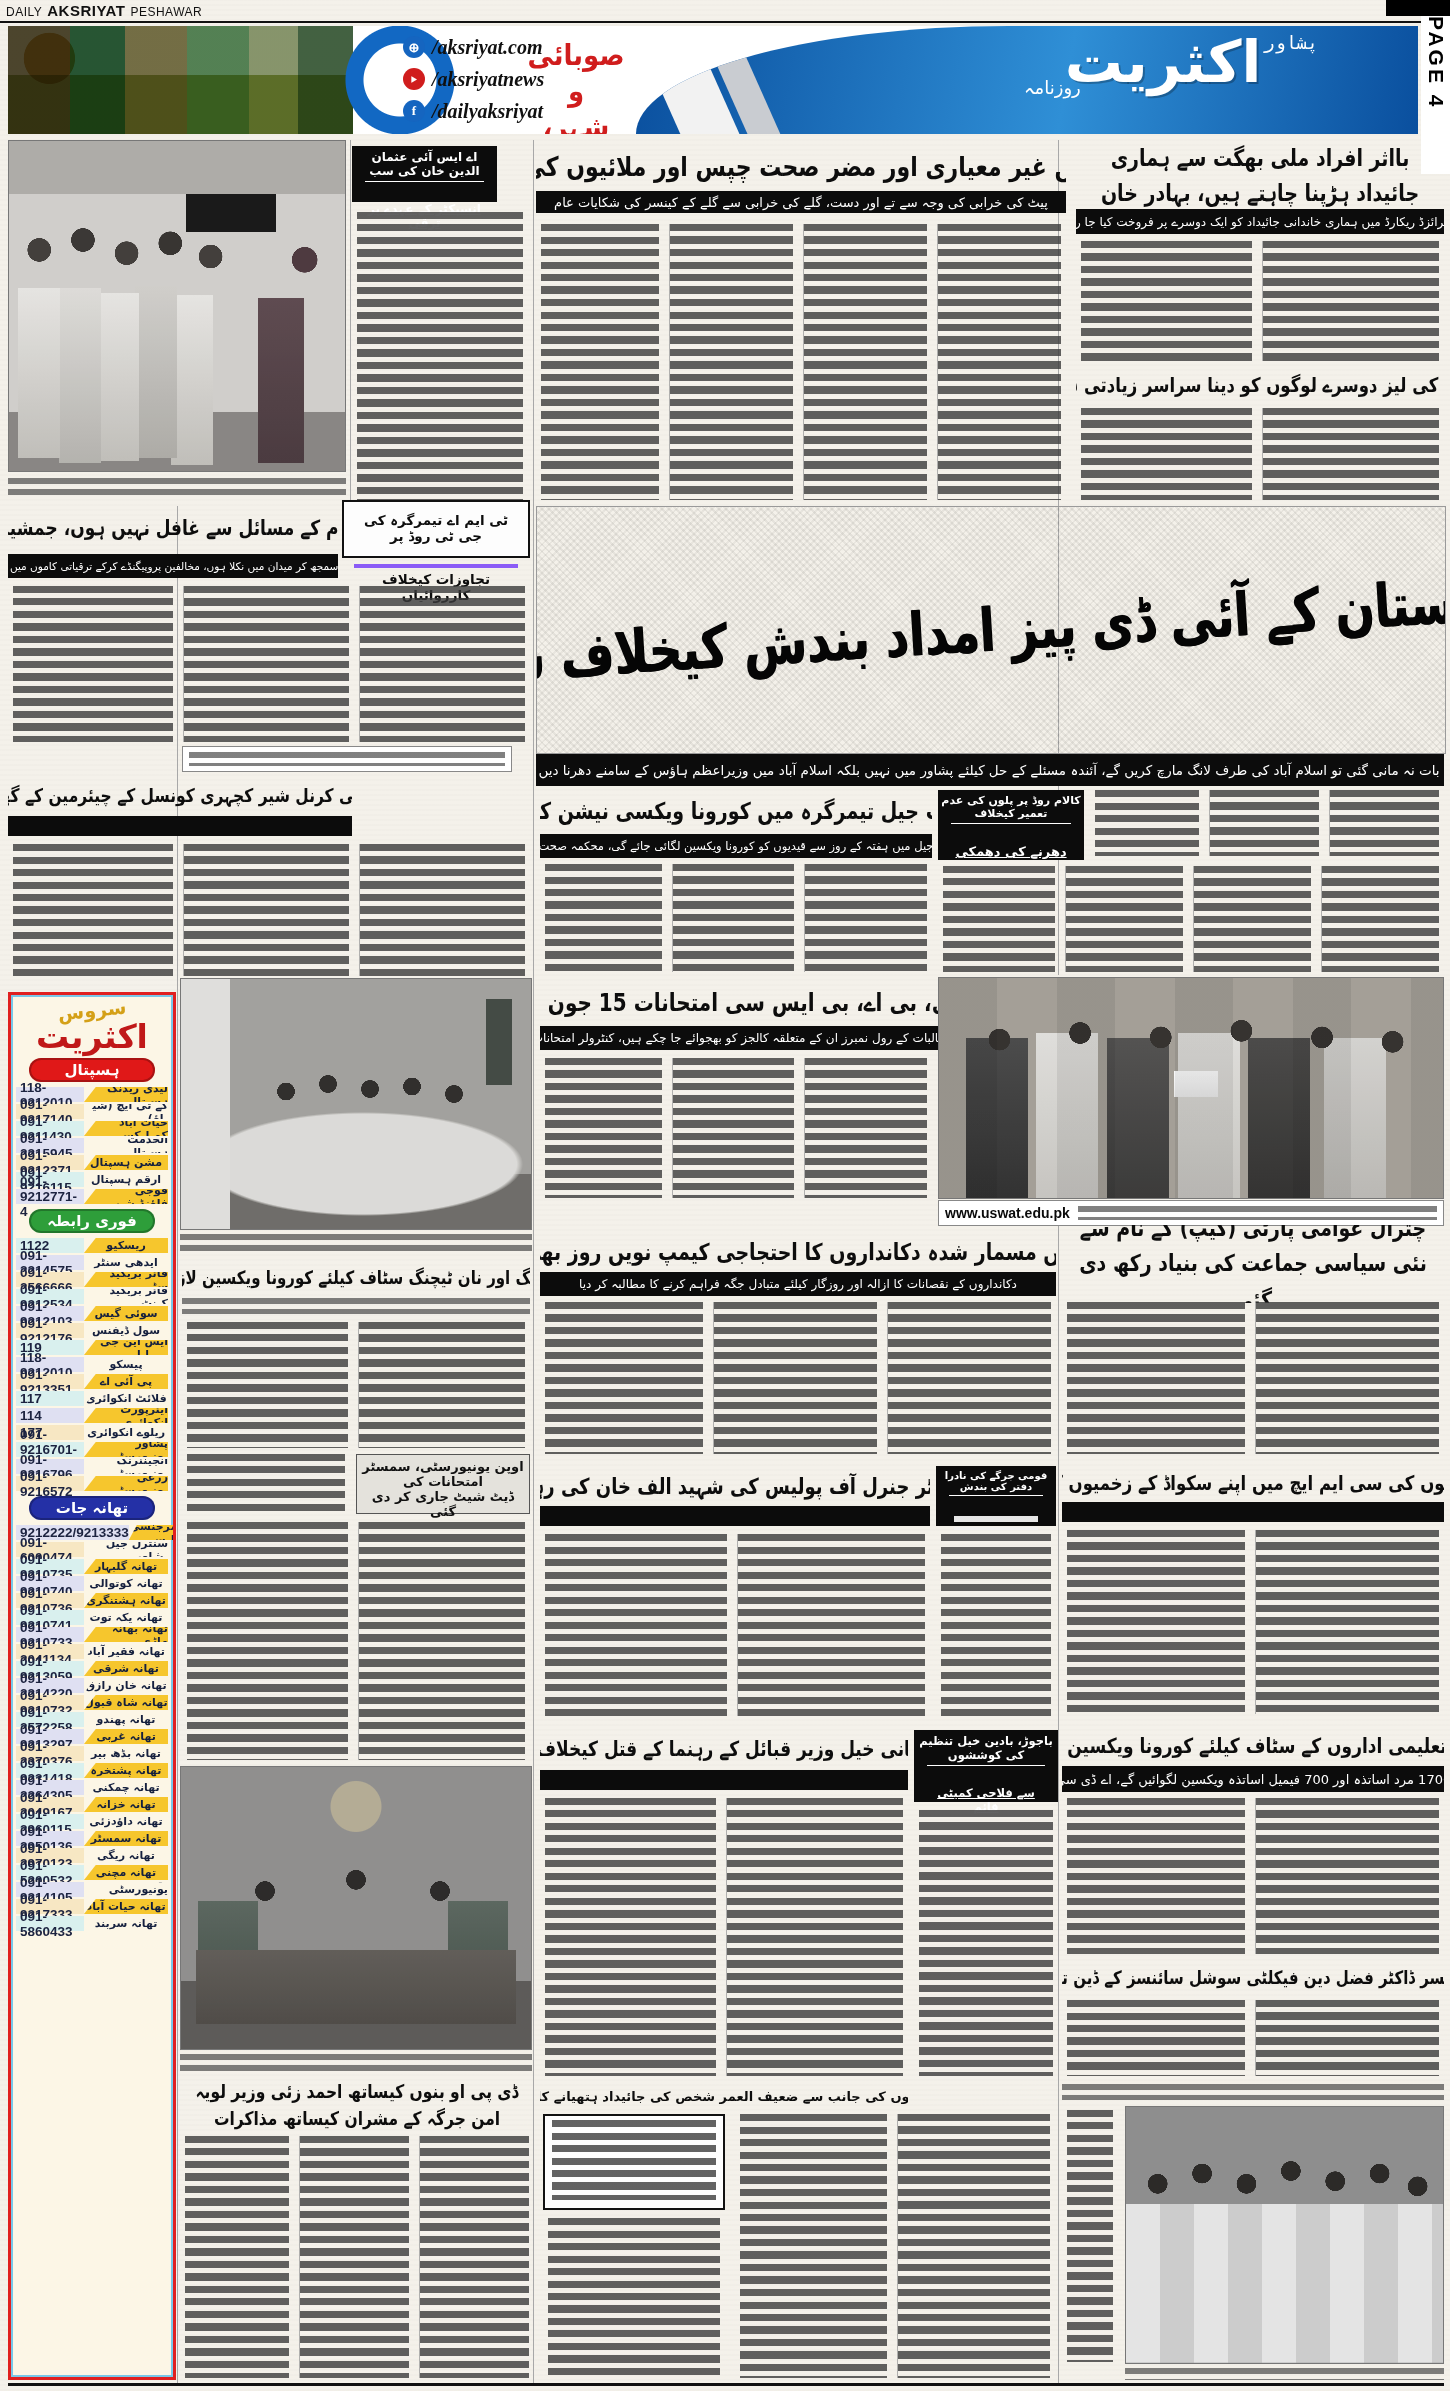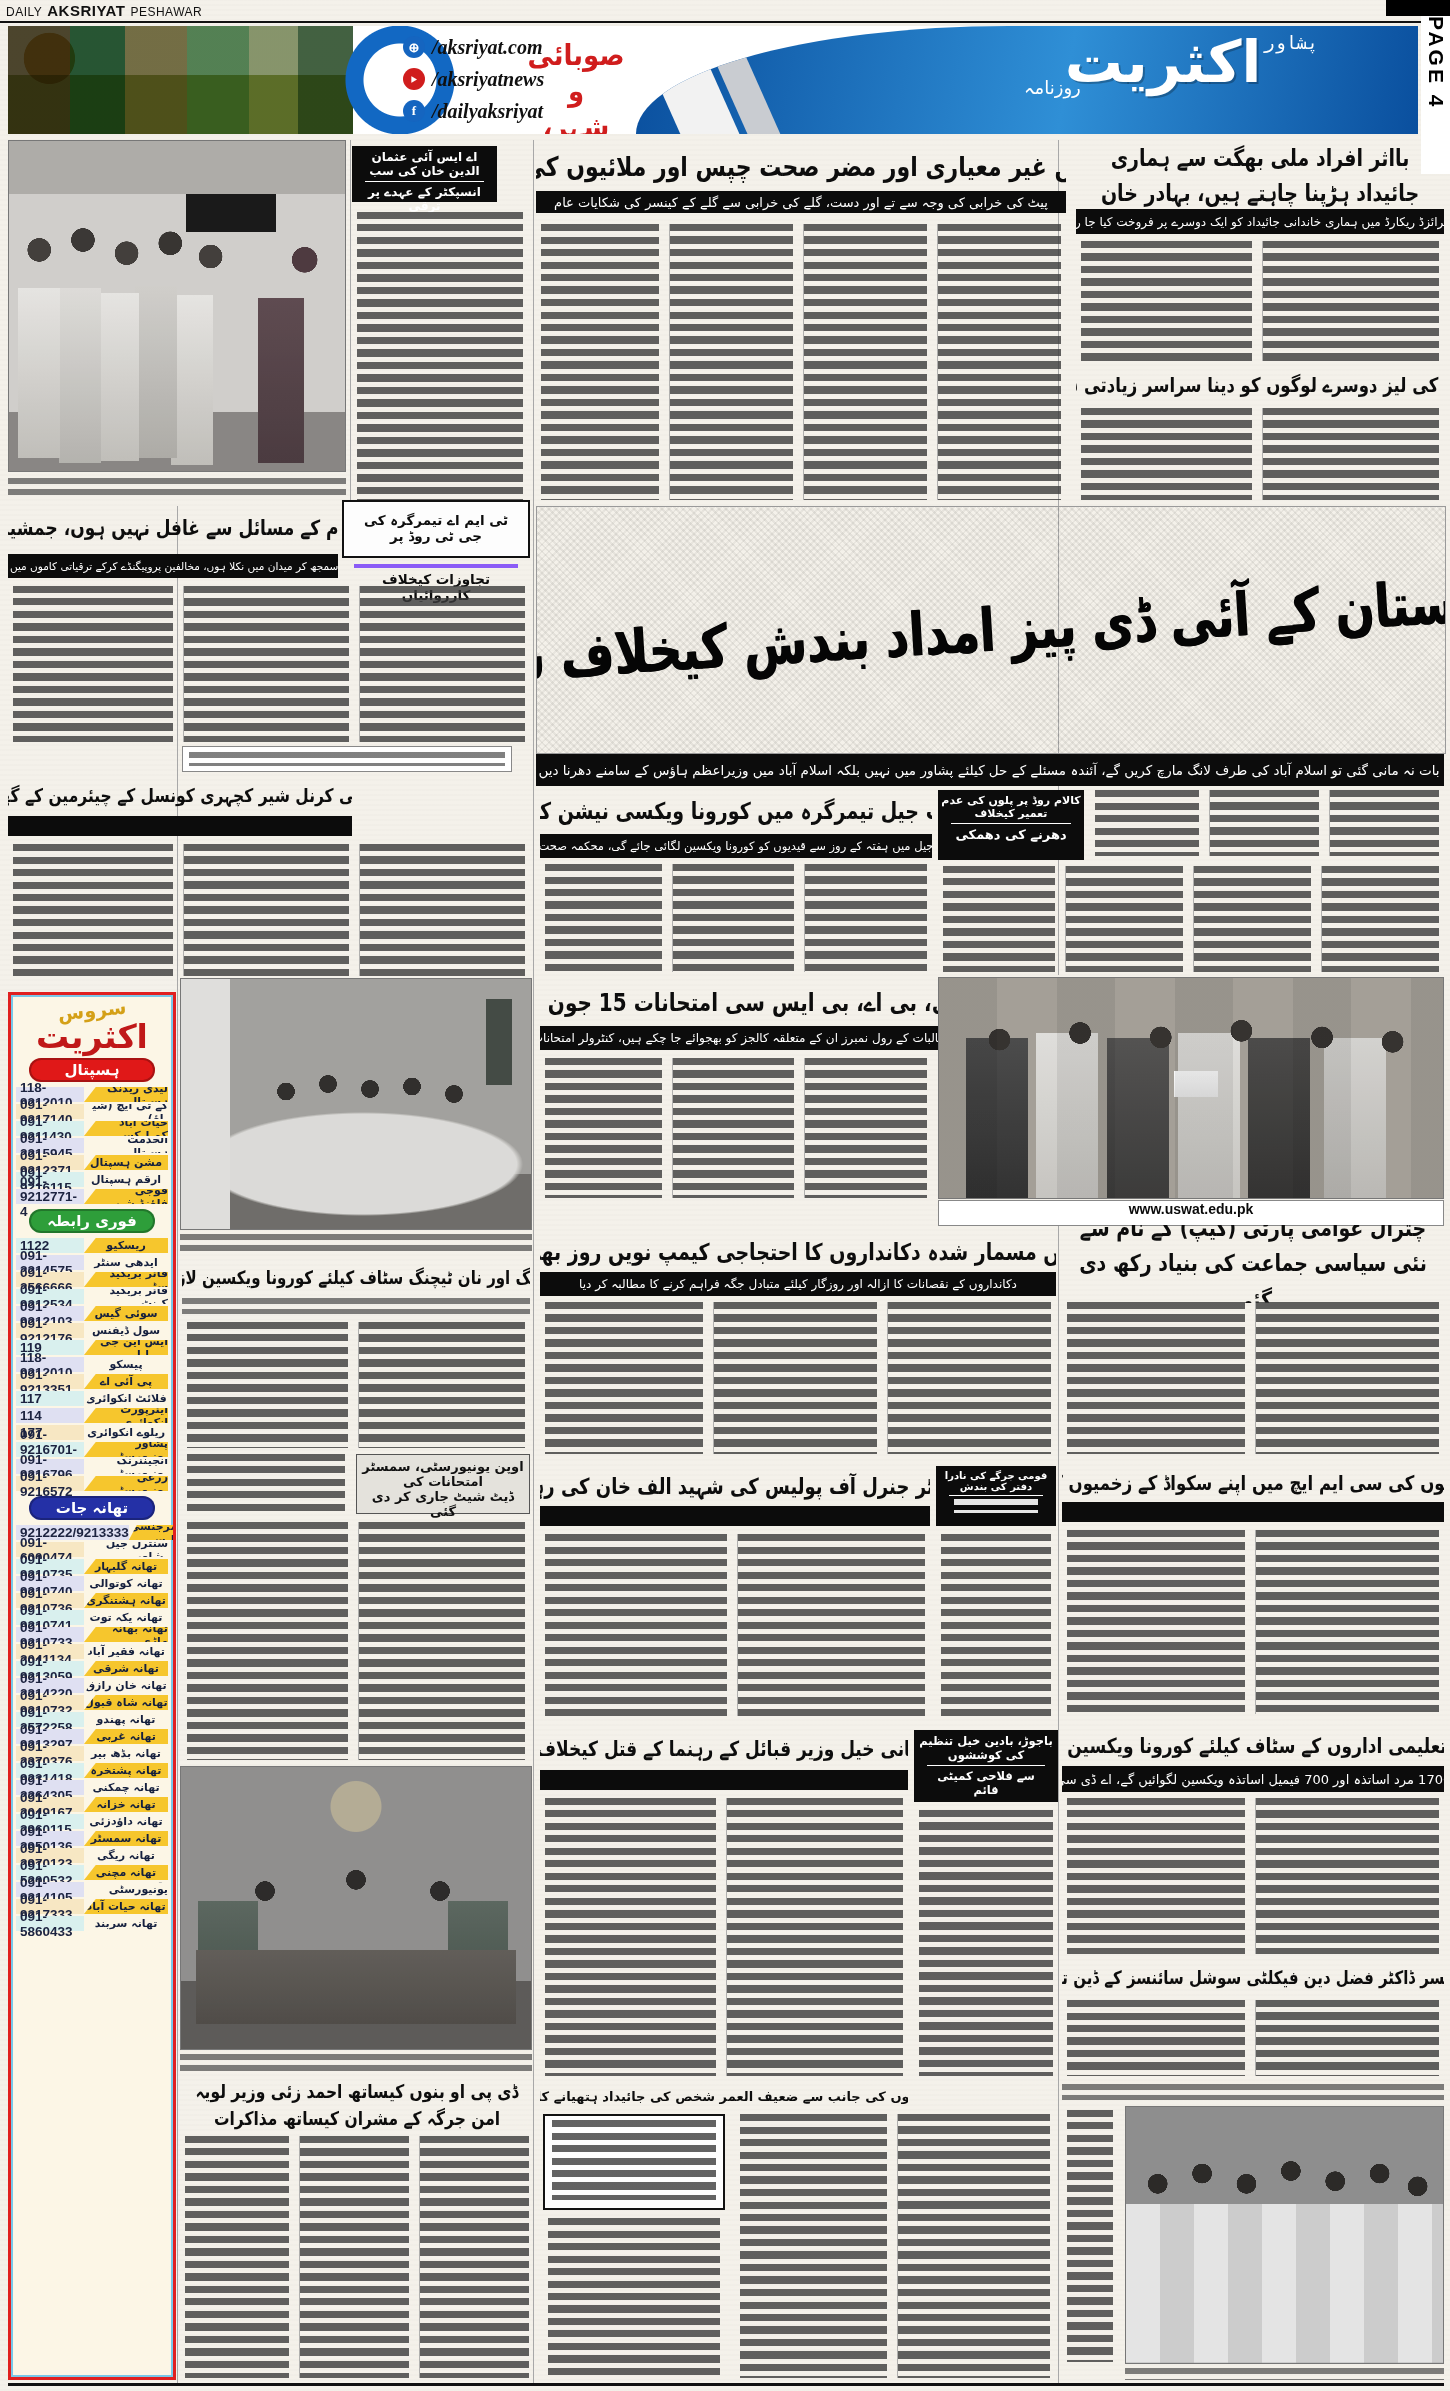--- a/index.html
+++ b/index.html
@@ -31,21 +31,21 @@
   .page4{writing-mode:vertical-rl;text-orientation:mixed;font-family:"Liberation Sans",sans-serif;
          font-weight:bold;font-size:21px;letter-spacing:3px;color:#000;border-right:8px solid #000;
          display:flex;align-items:center;justify-content:flex-start;background:#fff;}
   
   .uh{font-weight:bold;color:#0d0d0d;direction:rtl;text-align:center;white-space:nowrap;overflow:hidden;
       display:flex;align-items:center;justify-content:center;}
   .sy{transform:scaleY(1.22);}
   .bbar{background:#0c0c0c;color:#fff;direction:rtl;text-align:center;white-space:nowrap;overflow:hidden;
         display:flex;align-items:center;justify-content:center;}
   .bbox{background:#0c0c0c;color:#fff;direction:rtl;text-align:center;padding:4px 3px;box-sizing:border-box;}
-  .bbox .l2{border-top:1px solid #fff;margin:3px 10px 0;padding-top:3px;}
+  .bbox .l2{border-top:1px solid #fff;margin:3px 10px 0;padding-top:20px;text-decoration:underline;}
   .wbox{background:#fdfdfd;border:2px solid #111;box-shadow:0 0 0 1px #fff inset;direction:rtl;text-align:center;
         font-weight:bold;color:#0d0d0d;padding:4px 2px;box-sizing:border-box;}
   .wbox .l1{border-bottom:4px solid #8b5cf6;margin:6px 8px 3px;padding-bottom:20px;}
   
   .mega{border:1px solid #9a9a9a;
         background-image:repeating-linear-gradient(45deg,rgba(0,0,0,.06) 0 2px,transparent 2px 5px),
                          repeating-linear-gradient(-45deg,rgba(0,0,0,.05) 0 2px,transparent 2px 5px);
         display:flex;align-items:center;justify-content:center;overflow:hidden;}
   .mega .t{font-size:46px;font-weight:bold;direction:rtl;white-space:nowrap;color:#050505;
            transform:rotate(-3.5deg) scaleY(1.3);letter-spacing:-1px;text-shadow:1px 0 0 #000;}
@@ -290,21 +290,21 @@
 
   <div class="abs uh sy" style="left:540px;top:982px;width:470px;height:42px;font-size:20px;">سوات یونیورسٹی، بی اے، بی ایس سی امتحانات 15 جون سے شروع</div>
   <div class="abs bbar" style="left:540px;top:1026px;width:470px;height:24px;font-size:12px;">ریگولر طلبا و طالبات کے رول نمبرز ان کے متعلقہ کالجز کو بھجوائے جا چکے ہیں، کنٹرولر امتحانات</div>
   <div class="abs sim" style="left:540px;top:1058px;width:392px;height:140px;">
       <div class="simcol"></div>
       <div class="simcol"></div>
       <div class="simcol"></div>
     </div>
 
   <div class="abs ph ph3" style="left:938px;top:977px;width:506px;height:222px;"></div>
-  <div class="abs caption-bar" style="left:938px;top:1200px;width:506px;height:26px;flex-direction:column;">
+  <div class="abs caption-bar" style="left:938px;top:1200px;width:506px;height:26px;">
     <span class="url">www.uswat.edu.pk</span>
     <div class="capline" style="flex:1;height:14px;"></div>
   </div>
 
   <div class="abs uh sy" style="left:182px;top:1262px;width:348px;height:32px;font-size:15px;">ٹیچنگ اور نان ٹیچنگ سٹاف کیلئے کورونا ویکسین لازمی</div>
   <div class="abs capline" style="left:182px;top:1298px;width:348px;height:16px;"></div>
   <div class="abs sim" style="left:182px;top:1322px;width:348px;height:126px;">
       <div class="simcol"></div>
       <div class="simcol"></div>
     </div>

